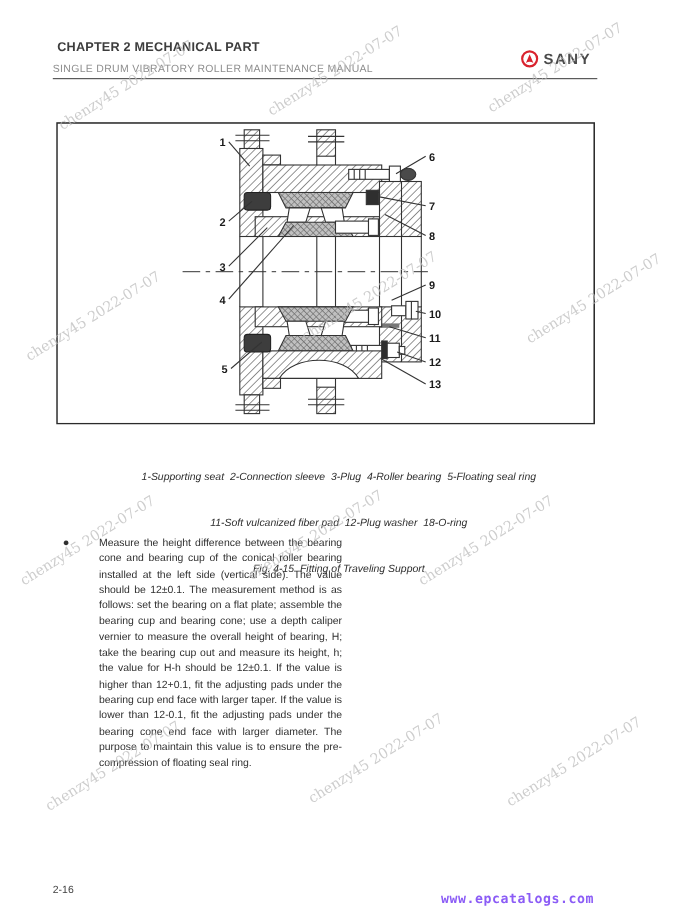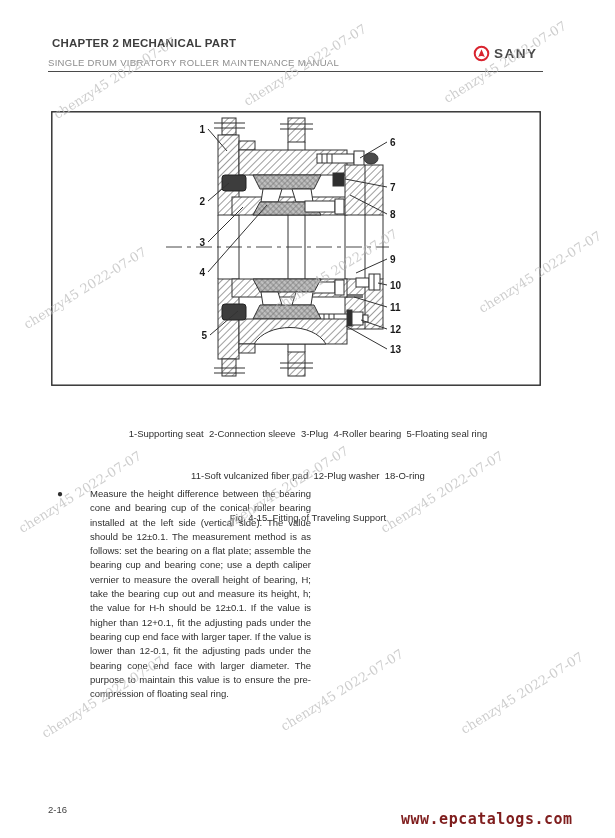--- a/index.html
+++ b/index.html
@@ -34,43 +34,43 @@
   }
 
   
   .figure-wrap { position:absolute; left:51px; top:111px; width:490px; height:275px; }
 
   .caption {
     position:absolute; left:48px; top:399px; width:520px;
     text-align:center; font-size:9.5px; line-height:14px; color:#2f2f2f;
     white-space:pre-wrap;
   }
-  .caption div { white-space:pre-wrap; }
+  .caption div { white-space:pre-wrap;font-style:italic; }
 
   
   .bullet-block { position:absolute; left:48px; top:487px; width:248px; }
   .bullet-glyph {
     position:absolute; left:9px; top:1px; font-size:10px; color:#2f2f2f;
   }
   .bullet-text {
     margin-left:42px; width:221px;
     font-size:9.5px; line-height:14.3px; color:#2f2f2f;
     text-align:justify;
   }
 
   
   .page-number {
     position:absolute; left:48px; top:804px;
     font-size:9.5px; color:#3f3f3f;
   }
   .website {
     position:absolute; left:401px; top:810px;
     font-family:"DejaVu Sans Mono", monospace;
-    font-weight:bold; font-size:15px; letter-spacing:.5px;
-    color:#7f1d1d;
+    font-weight:bold; font-size:12px; letter-spacing:.5px;
+    color:#8b5cf6;
   }
 
   
   .wm {
     position:absolute; z-index:6; pointer-events:none;
     font-family:"DejaVu Serif", serif;
     font-size:13px; color:#bdbdbd; opacity:.75; white-space:nowrap;
     transform:translate(-50%,-50%) rotate(-32deg);
   }
 </style>

